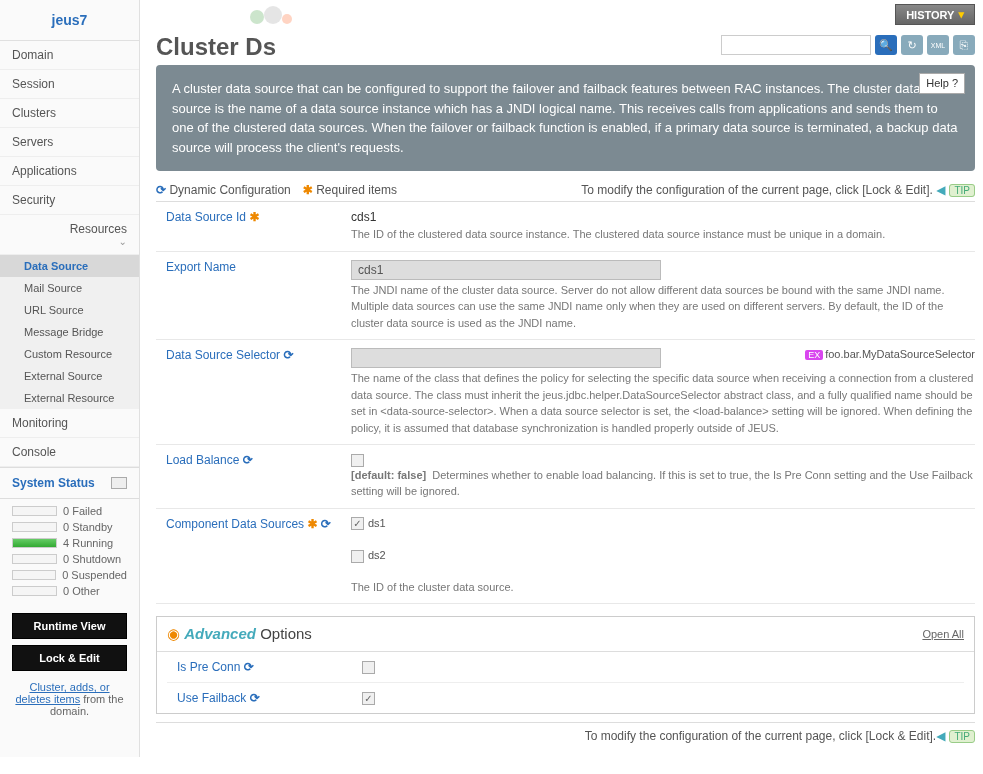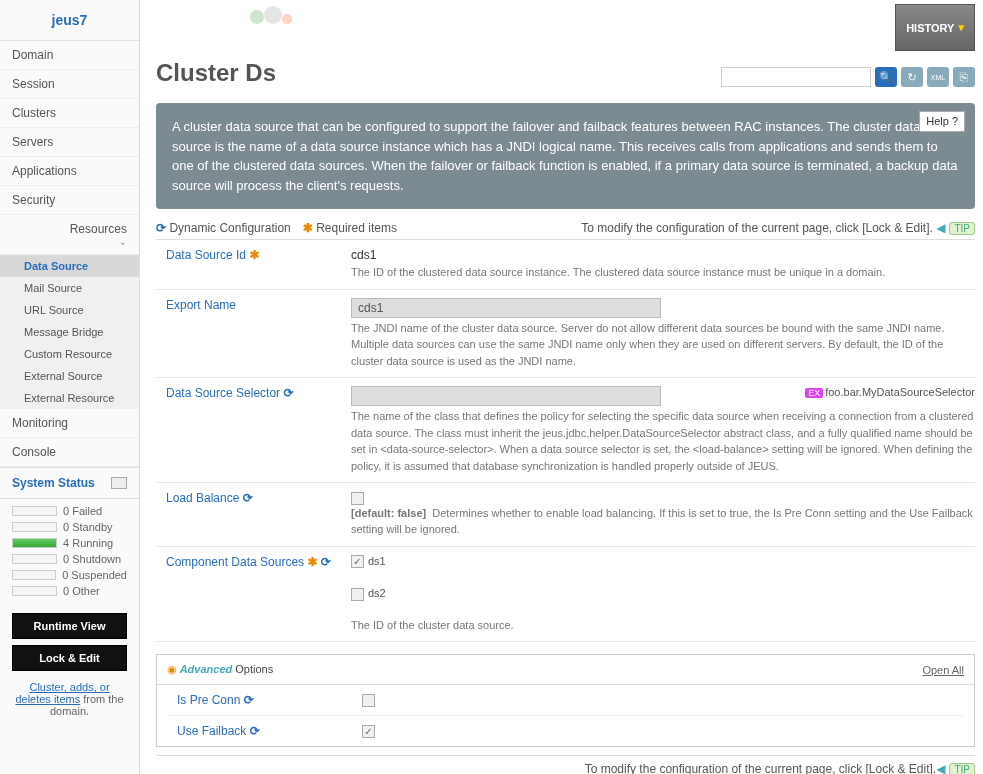--- a/index.html
+++ b/index.html
@@ -15,23 +15,23 @@
 .sub-item.active { background: #d8d8d8; color: #2a6ebb; font-weight: bold; }
 .section-header { padding: 8px 12px; font-weight: bold; color: #2a6ebb; border-top: 1px solid #ddd; border-bottom: 1px solid #ddd; display: flex; justify-content: space-between; align-items: center; }
 .status-row { display: flex; align-items: center; padding: 2px 12px; font-size: 11px; color: #666; }
 .status-bar { width: 45px; height: 10px; border: 1px solid #ccc; margin-right: 6px; background: #f5f5f5; }
 .status-bar.running { background: linear-gradient(#6c6, #3a3); }
 .btn-dark { display: block; margin: 6px 12px; padding: 6px; background: #111; color: #fff; text-align: center; font-size: 11px; font-weight: bold; cursor: pointer; border: 1px solid #000; }
 .sidebar-note { padding: 4px 12px; font-size: 11px; text-align: center; color: #666; }
 .sidebar-note .ul { text-decoration: underline; color: #2a6ebb; }
 .main { flex: 1; padding: 0 8px 8px 16px; position: relative; }
 .topbar { display: flex; justify-content: flex-end; align-items: flex-start; padding-top: 4px; }
-.history-btn { background: linear-gradient(#888, #666); color: #fff; font-weight: bold; padding: 16px 10px; border: 1px solid #555; font-size: 11px; display: flex; align-items: center; gap: 4px; }
+.history-btn { background: linear-gradient(#888, #666); color: #fff; font-weight: bold; padding: 3px 10px; border: 1px solid #555; font-size: 11px; display: flex; align-items: center; gap: 4px; }
 .title-row { display: flex; align-items: center; justify-content: space-between; }
-.title { font-size: 24px; color: #555; font-weight: bold; padding: 8px 0 16px 0; }
+.title { font-size: 24px; color: #555; font-weight: bold; padding: 8px 0 4px 0; }
 .toolbar { display: flex; gap: 4px; align-items: center; }
 .toolbar input { width: 150px; height: 20px; border: 1px solid #ccc; padding: 0 4px; }
 .tool-btn { width: 22px; height: 20px; background: #2a6ebb; color: #fff; display: flex; align-items: center; justify-content: center; font-size: 11px; cursor: pointer; border-radius: 3px; }
 .tool-btn.light { background: #8ab; }
 .info-box { background: #7c8a92; color: #fff; padding: 14px 16px; border-radius: 4px; position: relative; font-size: 13px; line-height: 1.5; margin-bottom: 8px; }
 .help-badge { position: absolute; top: 8px; right: 10px; background: #fff; color: #333; padding: 1px 6px; font-size: 11px; border: 1px solid #aaa; cursor: pointer; }
 .legend-row { display: flex; justify-content: space-between; align-items: center; padding: 4px 0; font-size: 12px; color: #555; border-bottom: 1px solid #ddd; }
 .legend-left { display: flex; gap: 12px; align-items: center; }
 .icon-refresh { color: #2a6ebb; font-weight: bold; }
 .icon-required { color: #e80; font-weight: bold; }
@@ -40,21 +40,21 @@
 .form-label { width: 195px; padding: 0 10px; color: #2a6ebb; font-weight: normal; font-size: 12px; }
 .form-content { flex: 1; font-size: 11px; color: #555; }
 .form-value { font-size: 12px; color: #333; margin-bottom: 2px; }
 .form-input-disabled { display: inline-block; width: 310px; background: #ddd; border: 1px solid #bbb; padding: 2px 6px; color: #555; font-size: 12px; margin-bottom: 2px; }
 .form-desc { color: #777; line-height: 1.5; }
 .ex-badge { display: inline-block; background: #d946ef; color: #fff; padding: 0 3px; font-size: 9px; border-radius: 2px; margin-right: 2px; }
 .ex-text { color: #555; font-size: 11px; float: right; }
 .checkbox { display: inline-block; width: 13px; height: 13px; border: 1px solid #aaa; background: #f0f0f0; vertical-align: middle; margin-right: 4px; text-align: center; line-height: 11px; font-size: 10px; color: #666; }
 .adv-box { border: 1px solid #ccc; margin-top: 12px; }
 .adv-header { display: flex; justify-content: space-between; padding: 8px 10px; border-bottom: 1px solid #ddd; align-items: center; }
-.adv-title { font-size: 11px; }
+.adv-title { font-size: 15px; }
 .adv-title .hl { color: #4ab; font-style: italic; font-weight: bold; }
 .adv-openall { color: #666; text-decoration: underline; cursor: pointer; font-size: 11px; }
 .adv-body { padding: 0 10px; }
 .adv-row { display: flex; border-bottom: 1px solid #eee; padding: 8px 0; }
 .adv-row:last-child { border-bottom: none; }
 .footer-row { display: flex; justify-content: flex-end; align-items: center; padding: 6px 0; font-size: 12px; color: #555; border-top: 1px solid #ddd; margin-top: 8px; }
 .dots { position: absolute; top: 6px; left: 110px; }
 .dot { display: inline-block; width: 14px; height: 14px; border-radius: 50%; opacity: .5; }
 .d1 { background: #9c9; }
 .d2 { background: #ccc; width: 18px; height: 18px; }

